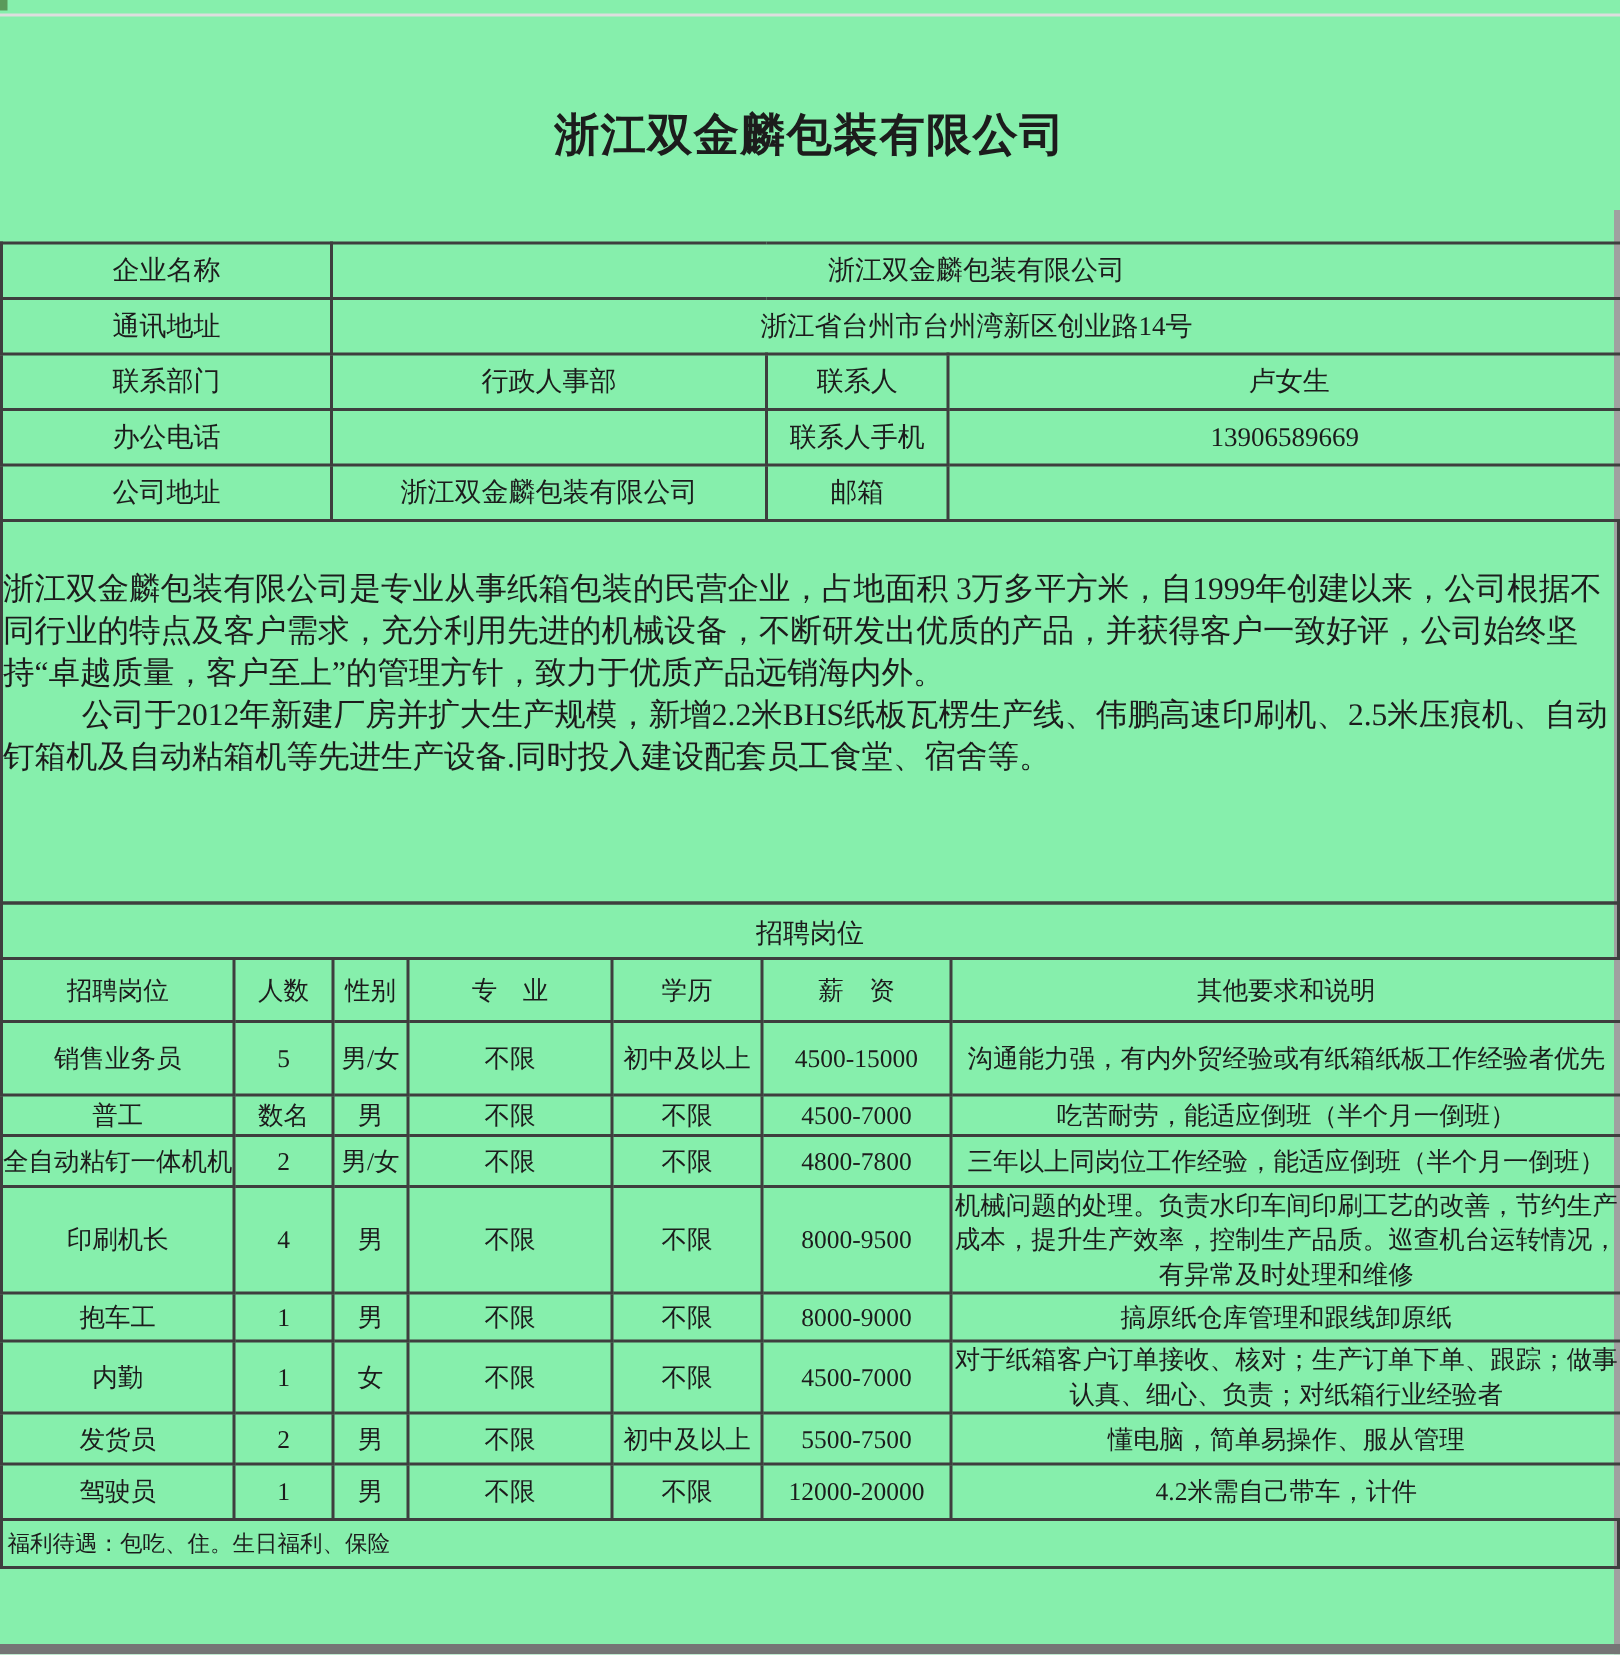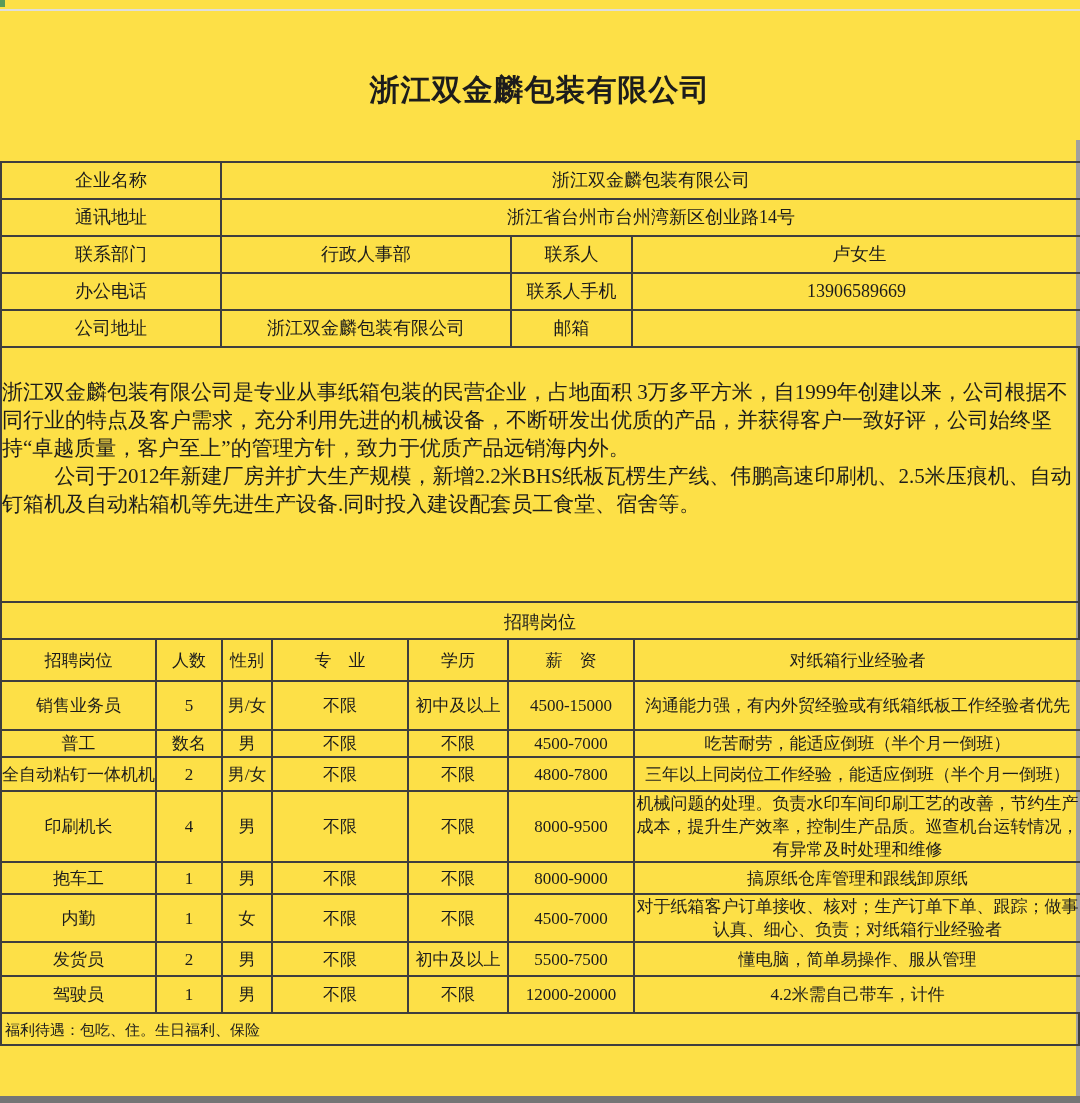--- a/index.html
+++ b/index.html
@@ -1,19 +1,19 @@
 <!DOCTYPE html>
 <html><head>
 <meta charset="utf-8">
 <style>
   html,body{margin:0;padding:0;background:#ffffff;}
   .page{
     position:relative;
     width:1080px;height:1103px;
-    background:#fde047;
+    background:#86efac;
     overflow:hidden;
     font-family:"Liberation Serif","DejaVu Serif",serif;
     color:#1c1c1c;
   }
   
   .top-edge-line{position:absolute;top:9px;left:0;width:1080px;height:2px;background:#dedede;}
   .corner-mark{position:absolute;top:0;left:0;width:5px;height:7px;background:#5a9a5a;}
   .right-edge-strip{position:absolute;top:140px;right:0;width:4px;bottom:0;background:#a0a0a0;}
   .bottom-edge-strip{position:absolute;bottom:0;left:0;width:1080px;height:7px;background:#757575;}
 
@@ -125,21 +125,21 @@
           <col style="width:447px">
         </colgroup>
       <tbody>
           <tr class="hdr">
         <td>招聘岗位</td>
         <td>人数</td>
         <td>性别</td>
         <td>专　业</td>
         <td>学历</td>
         <td>薪　资</td>
-        <td>对纸箱行业经验者</td>
+        <td>其他要求和说明</td>
       </tr>
       <tr style="height:49px">
         <td class="position">销售业务员</td>
         <td>5</td>
         <td>男/女</td>
         <td>不限</td>
         <td>初中及以上</td>
         <td>4500-15000</td>
         <td class="req">沟通能力强，有内外贸经验或有纸箱纸板工作经验者优先</td>
       </tr>

